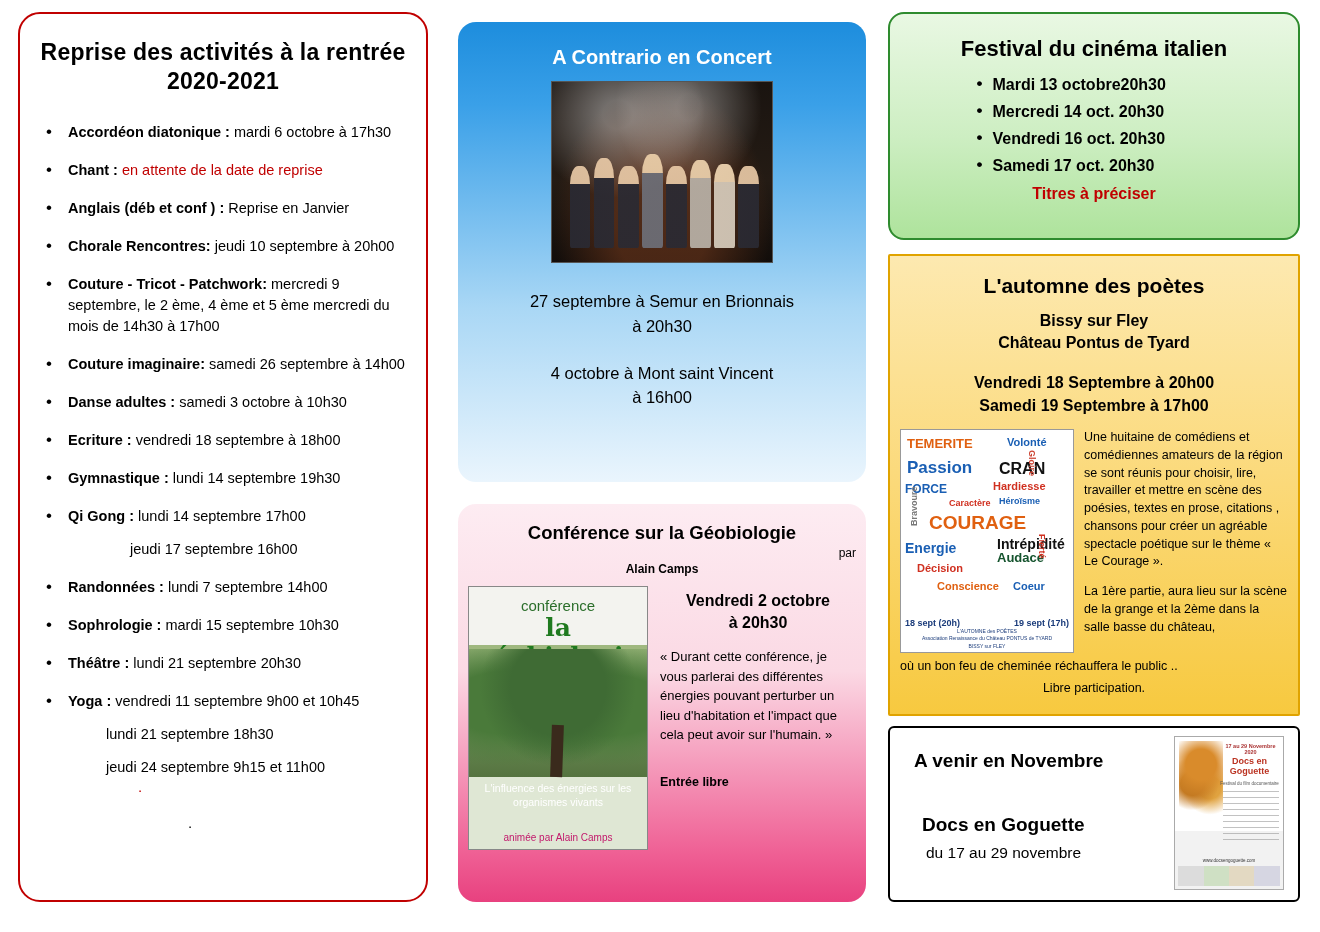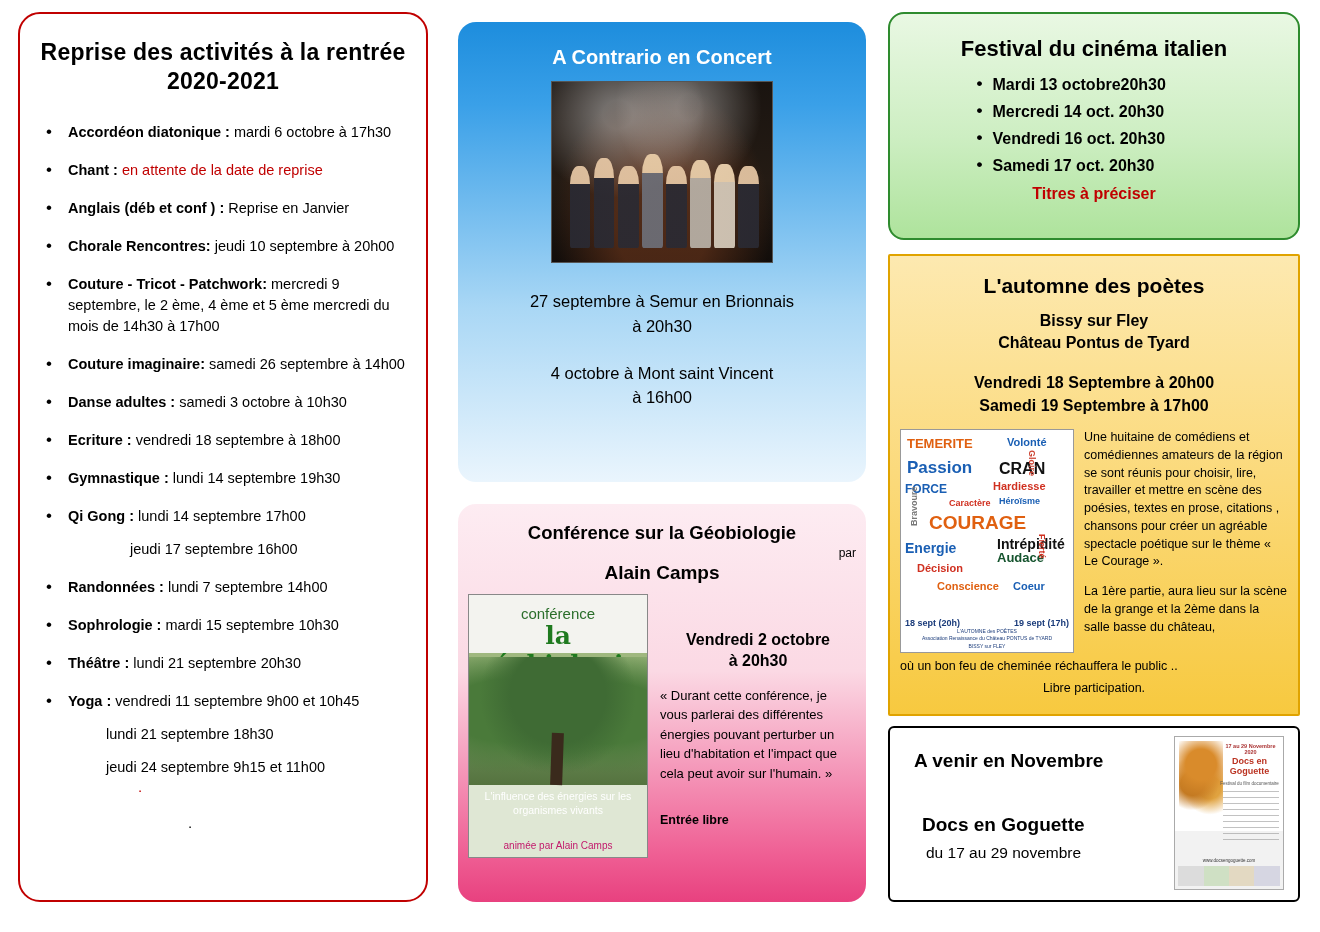--- a/index.html
+++ b/index.html
@@ -174,24 +174,24 @@
     margin: 10px 0 0 0;
   }
   #geo .gsub {
     text-align: right;
     font-size: 12px;
     margin: 2px 0 0 0;
   }
   #geo .gauthor {
     text-align: center;
     font-weight: bold;
-    font-size: 19px;
+    font-size: 12px;
     margin: 2px 0 10px 0;
   }
-  #geo .grow { display: flex; gap: 12px; align-items: center; }
+  #geo .grow { display: flex; gap: 12px; }
   .geo-poster {
     width: 178px;
     height: 262px;
     border: 1px solid #888;
     background: linear-gradient(180deg,#f3f3ef 0 22%, #9fb87f 22% 72%, #dfe7d4 72% 100%);
     position: relative;
     overflow: hidden;
     flex: 0 0 auto;
   }
   .geo-poster .gp-t1 {

